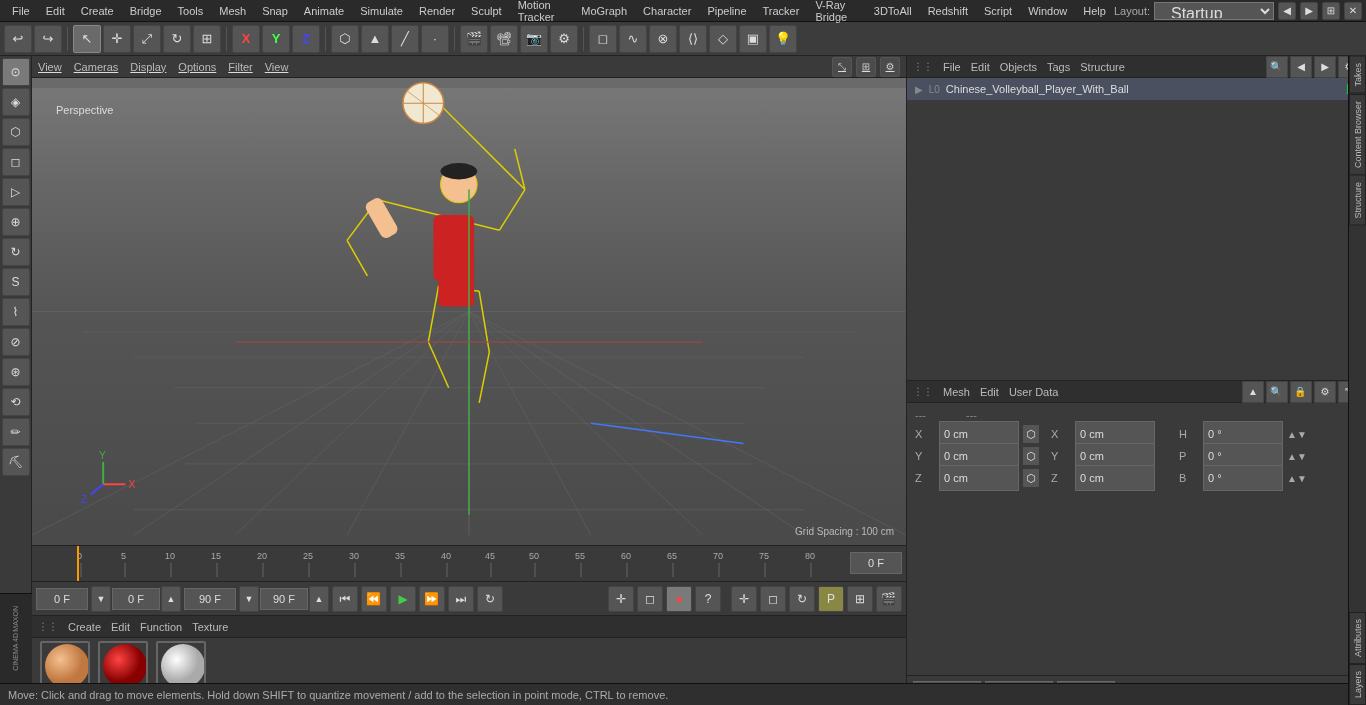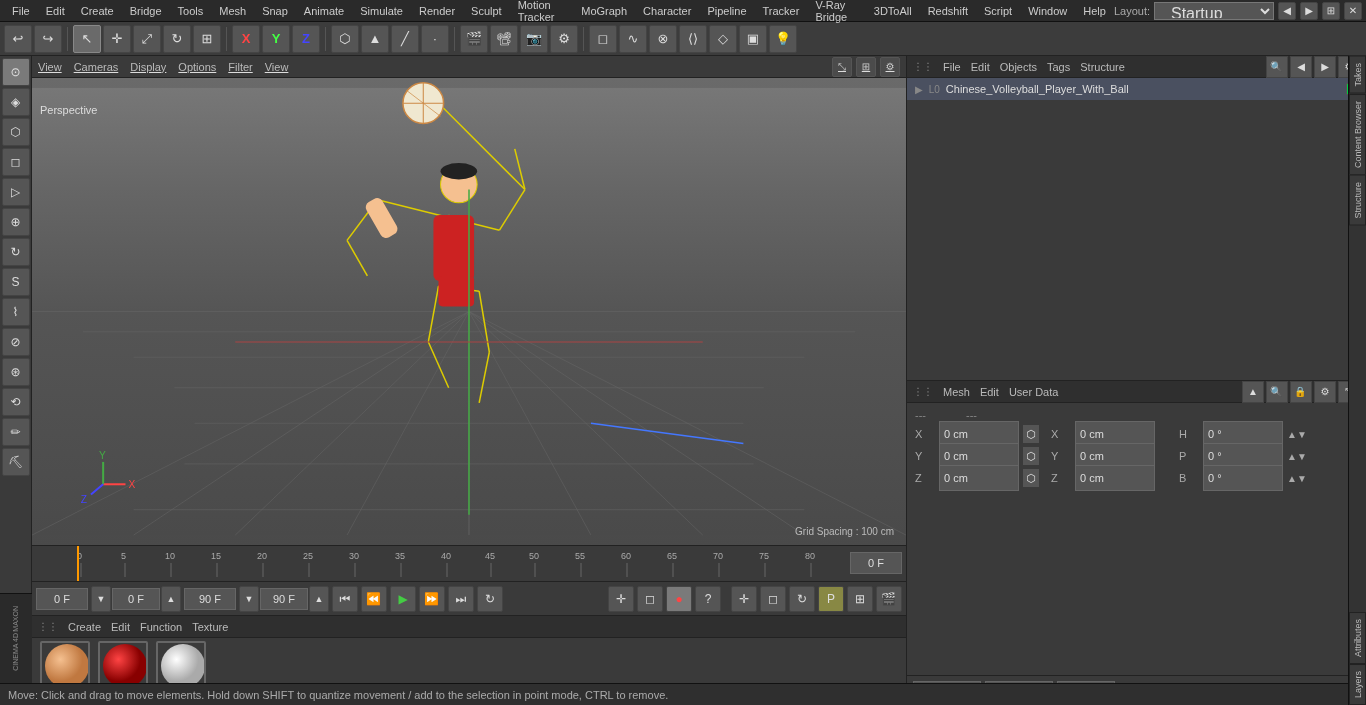--- a/index.html
+++ b/index.html
@@ -144,21 +144,21 @@
       font-size: 11px;
     }
     .viewport-icons {
       margin-left: auto;
       display: flex;
       gap: 4px;
     }
     .viewport-perspective {
       position: absolute;
       top: 26px;
-      left: 8px;
+      left: 24px;
       color: #ddd;
       font-size: 11px;
       z-index: 10;
       pointer-events: none;
       text-align: center;
     }
 
     
     .viewport-3d {
       position: absolute;

